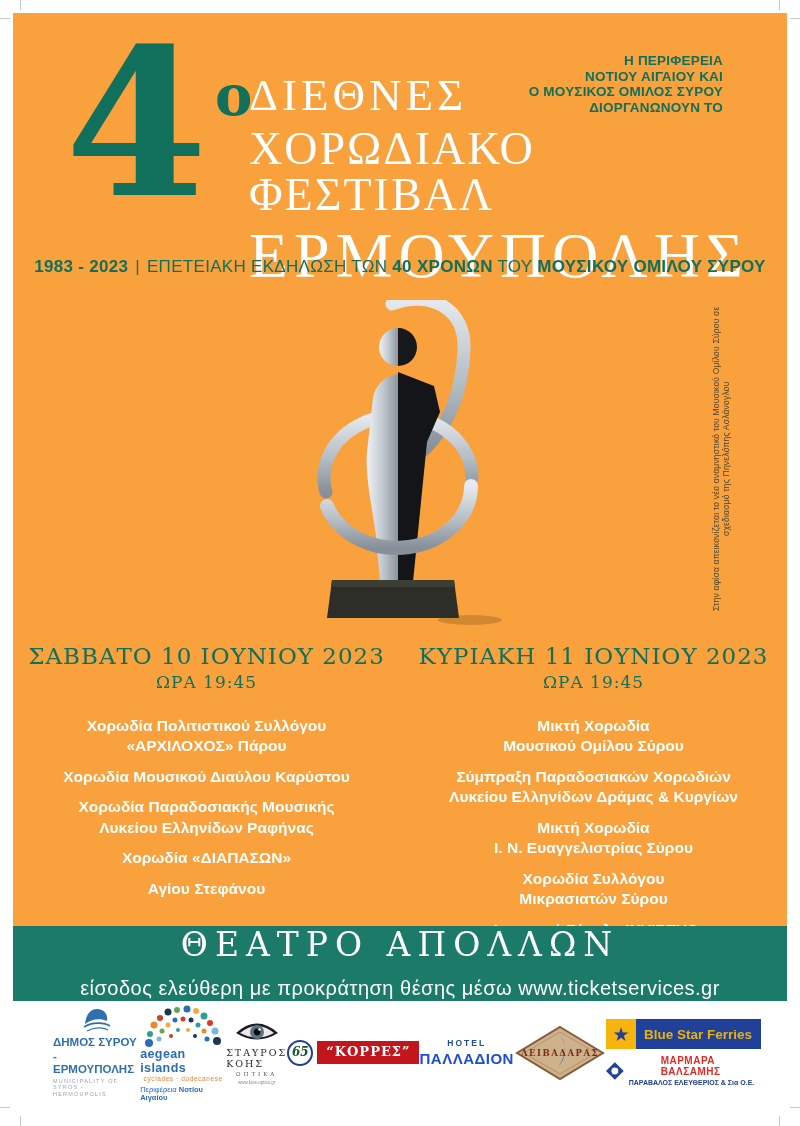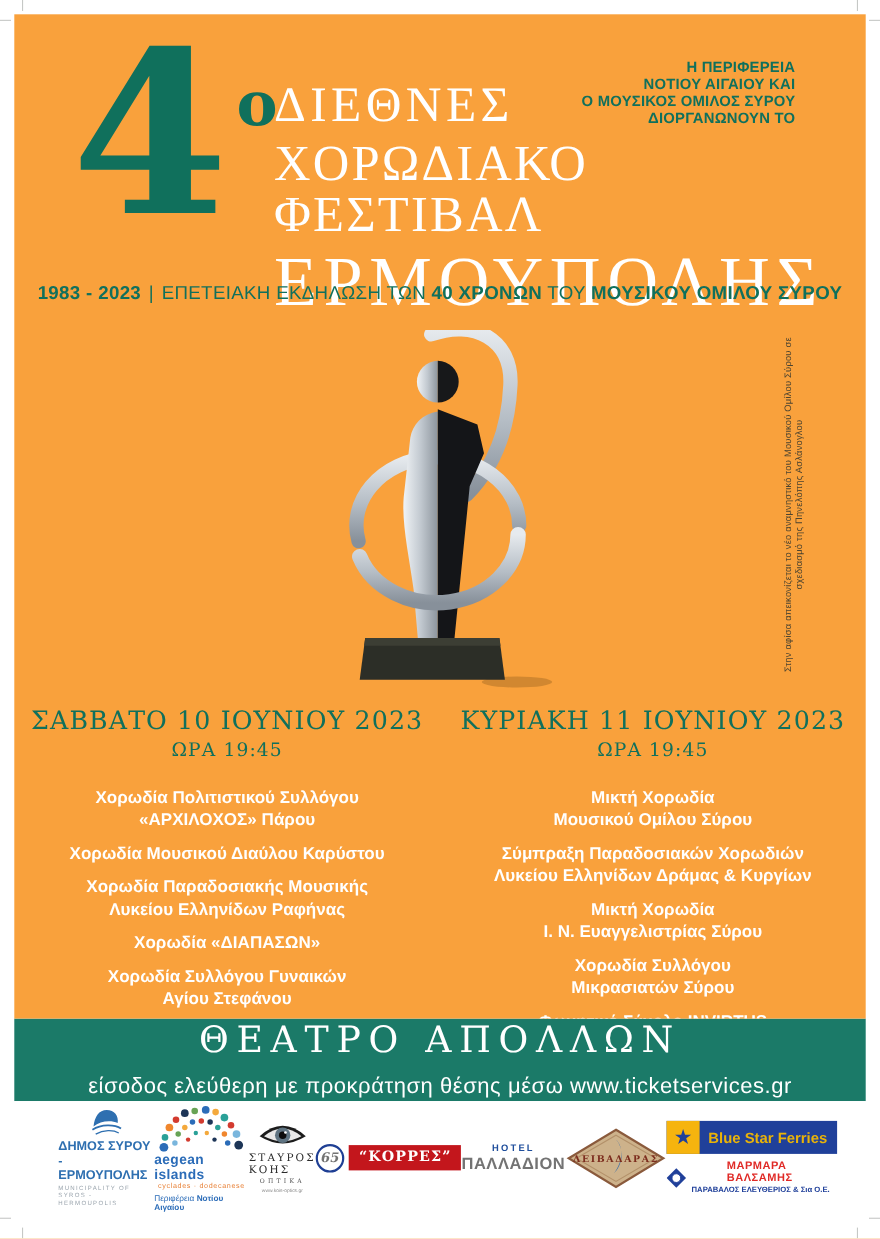--- a/index.html
+++ b/index.html
@@ -69,27 +69,27 @@
 
   .sy-name{color:#2e6fb0;font-size:11.5px;font-weight:700;margin-top:2px;}
   .sy-sub{color:#9aa4ad;font-size:5.5px;letter-spacing:1.2px;margin-top:2px;}
 
   .ko-name{font-family:"DejaVu Serif",serif;color:#2a2a2a;font-size:9.5px;letter-spacing:2px;margin-top:3px;}
   .ko-sub{font-family:"DejaVu Serif",serif;color:#555;font-size:5.5px;letter-spacing:3px;margin-top:2px;}
   .ko-url{color:#8a8a8a;font-size:4.5px;margin-top:2px;}
 
   .korres-row{display:flex;align-items:center;gap:4px;}
   .korres-roundel{width:26px;height:26px;border:2px solid #1f3f94;border-radius:50%;background:#fff;
-    display:flex;align-items:center;justify-content:center;color:#737373;
+    display:flex;align-items:center;justify-content:center;color:#14532d;
     font-family:"DejaVu Serif",serif;font-style:italic;font-weight:bold;font-size:12px;}
   .korres-banner{background:#c3161c;color:#fff;font-family:"DejaVu Serif",serif;font-weight:bold;
     font-size:13px;letter-spacing:1px;padding:4px 9px;}
 
   .pa-top{color:#1f4e9c;font-size:8.5px;letter-spacing:2px;font-weight:700;}
-  .pa-name{color:#737373;font-size:15px;font-weight:800;letter-spacing:.5px;margin-top:1px;}
+  .pa-name{color:#1d4ed8;font-size:15px;font-weight:800;letter-spacing:.5px;margin-top:1px;}
 
   .stack{display:flex;flex-direction:column;align-items:center;gap:6px;}
   .bsf{display:flex;align-items:center;background:#20409a;height:30px;padding-right:9px;}
   .bsf-star{width:30px;height:30px;background:#f6b40e;display:flex;align-items:center;justify-content:center;
     color:#20409a;font-size:19px;}
   .bsf-name{color:#eab308;font-weight:700;font-size:13.5px;margin-left:8px;white-space:nowrap;}
   .marmara{display:flex;align-items:center;gap:5px;}
   .ma-name{color:#e02a26;font-size:10px;font-weight:800;letter-spacing:.5px;padding-left:32px;}
   .ma-sub{color:#20409a;font-size:7px;font-weight:700;margin-top:2px;}
 </style>
@@ -182,21 +182,20 @@
                 <div>Χορωδία Μουσικού Διαύλου Καρύστου</div>
               </div>
               <div class="choir-item">
                 <div>Χορωδία Παραδοσιακής Μουσικής</div>
                 <div>Λυκείου Ελληνίδων Ραφήνας</div>
               </div>
               <div class="choir-item">
                 <div>Χορωδία «ΔΙΑΠΑΣΩΝ»</div>
               </div>
               <div class="choir-item">
-                <div>Χορωδία Συλλόγου Γυναικών</div>
                 <div>Αγίου Στεφάνου</div>
               </div>
             </div>
           </div>
           <div class="day-col">
             <div class="day-date">ΚΥΡΙΑΚΗ 11 ΙΟΥΝΙΟΥ 2023</div>
             <div class="day-time">ΩΡΑ 19:45</div>
             <div class="choir-list">
               <div class="choir-item">
                 <div>Μικτή Χορωδία</div>

